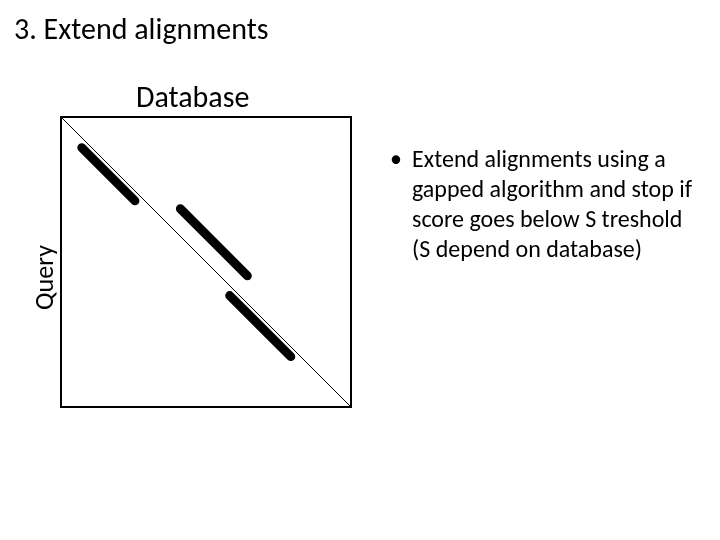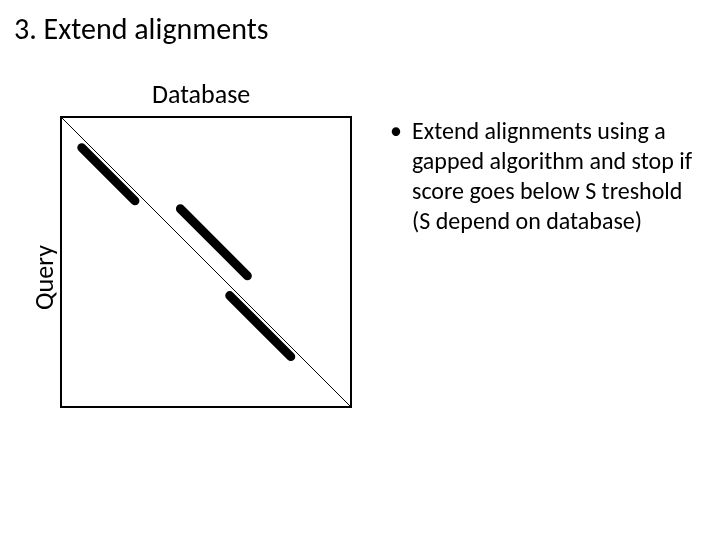--- a/index.html
+++ b/index.html
@@ -1,25 +1,25 @@
 <!DOCTYPE html>
 <html><head>
 <meta charset="utf-8">
 <style>
   * { box-sizing: border-box; margin: 0; padding: 0; }
   html, body { width: 720px; height: 540px; background: #fff; font-family: "Calibri", "Segoe UI", Arial, sans-serif; color: #000; }
   .slide { width: 703px; height: 540px; position: relative; }
   .title { position: absolute; left: 14px; top: 10px; font-size: 30px; font-weight: 400; }
-  .db-label { position: absolute; left: 152px; top: 78px; font-size: 26px; }
+  .db-label { position: absolute; left: 136px; top: 78px; font-size: 30px; }
   .query-label { position: absolute; left: 28px; top: 310px; font-size: 26px; transform: rotate(-90deg); transform-origin: left top; }
   .plot { position: absolute; left: 60px; top: 116px; width: 292px; height: 292px; border: 2px solid #000; }
   .plot svg { position: absolute; left: 0; top: 0; width: 100%; height: 100%; }
   .bullets { position: absolute; left: 390px; top: 116px; width: 310px; font-size: 24px; line-height: 1.25; }
   .bullets ul { list-style: none; padding-left: 0; }
-  .bullets li { position: relative; padding-left: 22px; }
+  .bullets li { position: relative; padding-left: 22px; margin-top: 28px; }
   .bullets li::before { content: "•"; position: absolute; left: 0; top: 0; }
 </style>
 </head>
 <body>
 
 <div class="slide">
 
   <div class="title">3. Extend alignments</div>
 
   <div class="db-label">Database</div>

